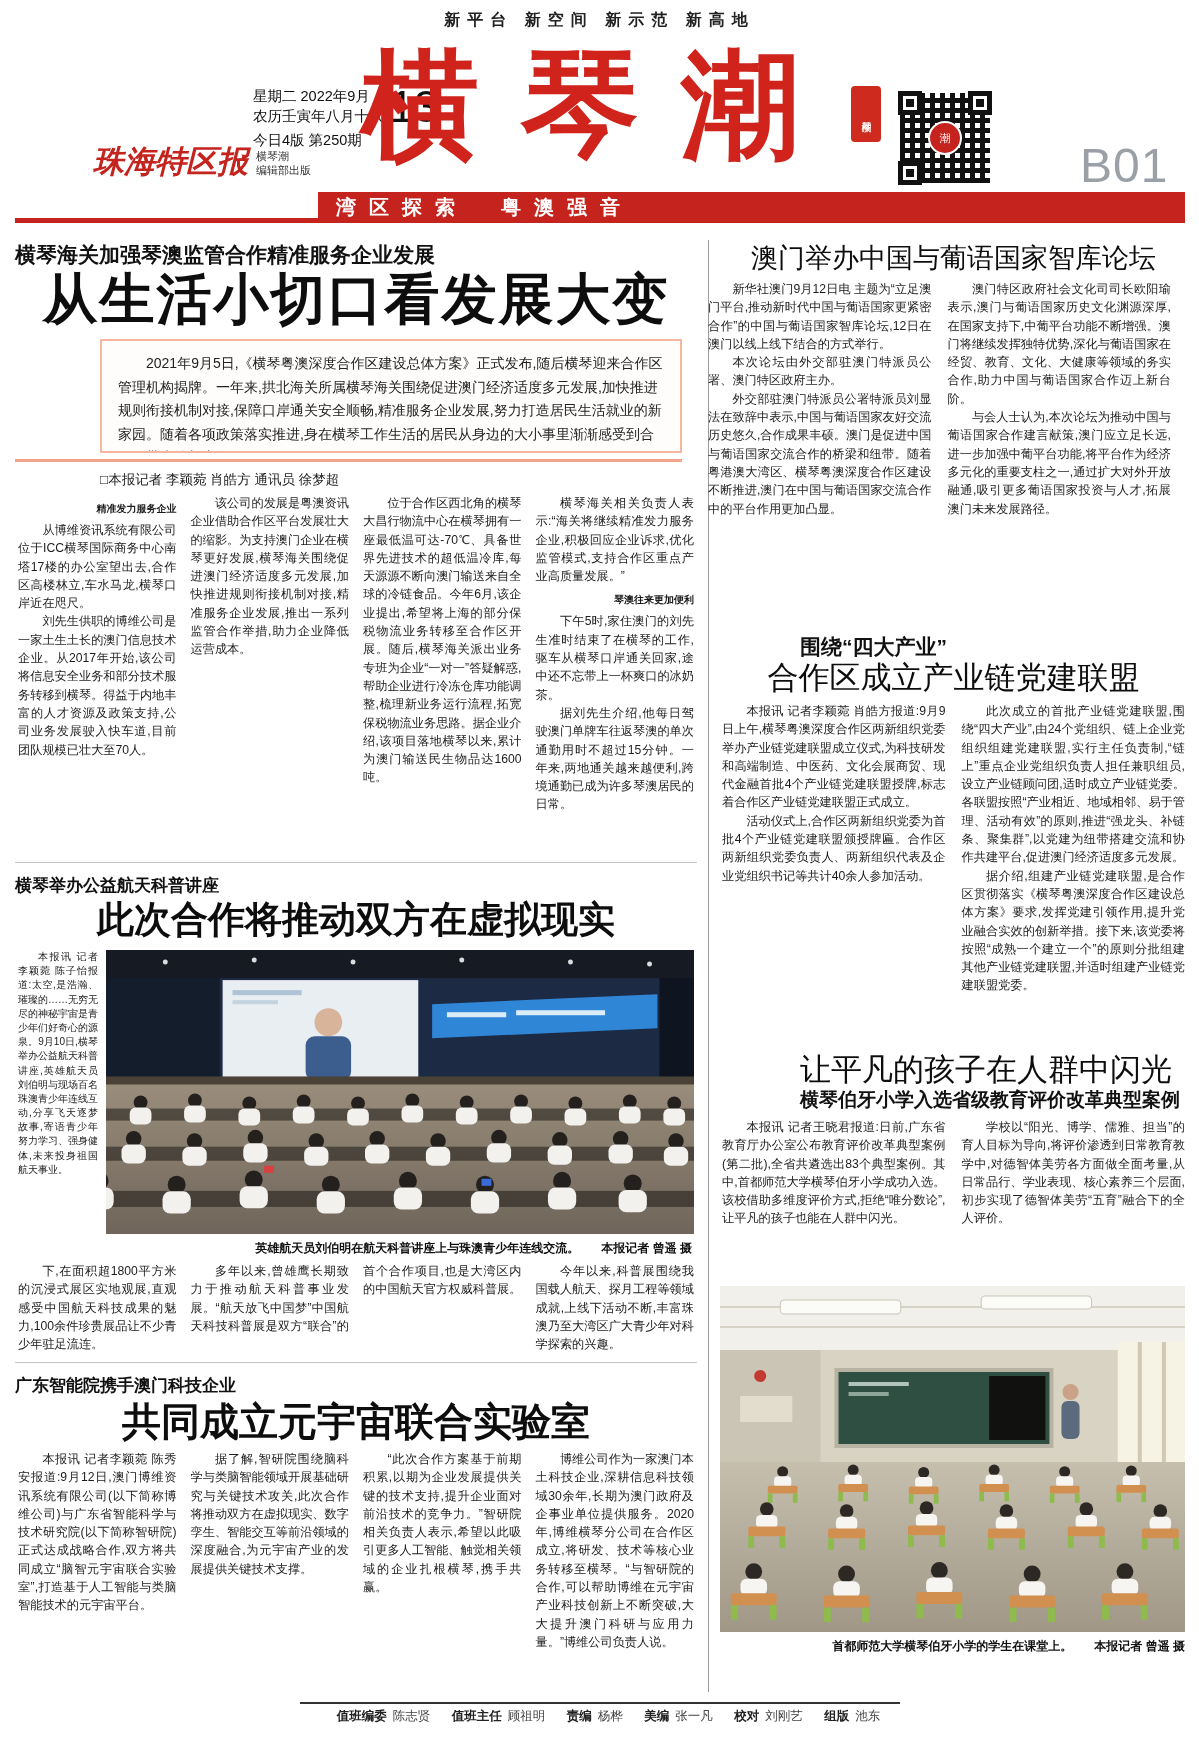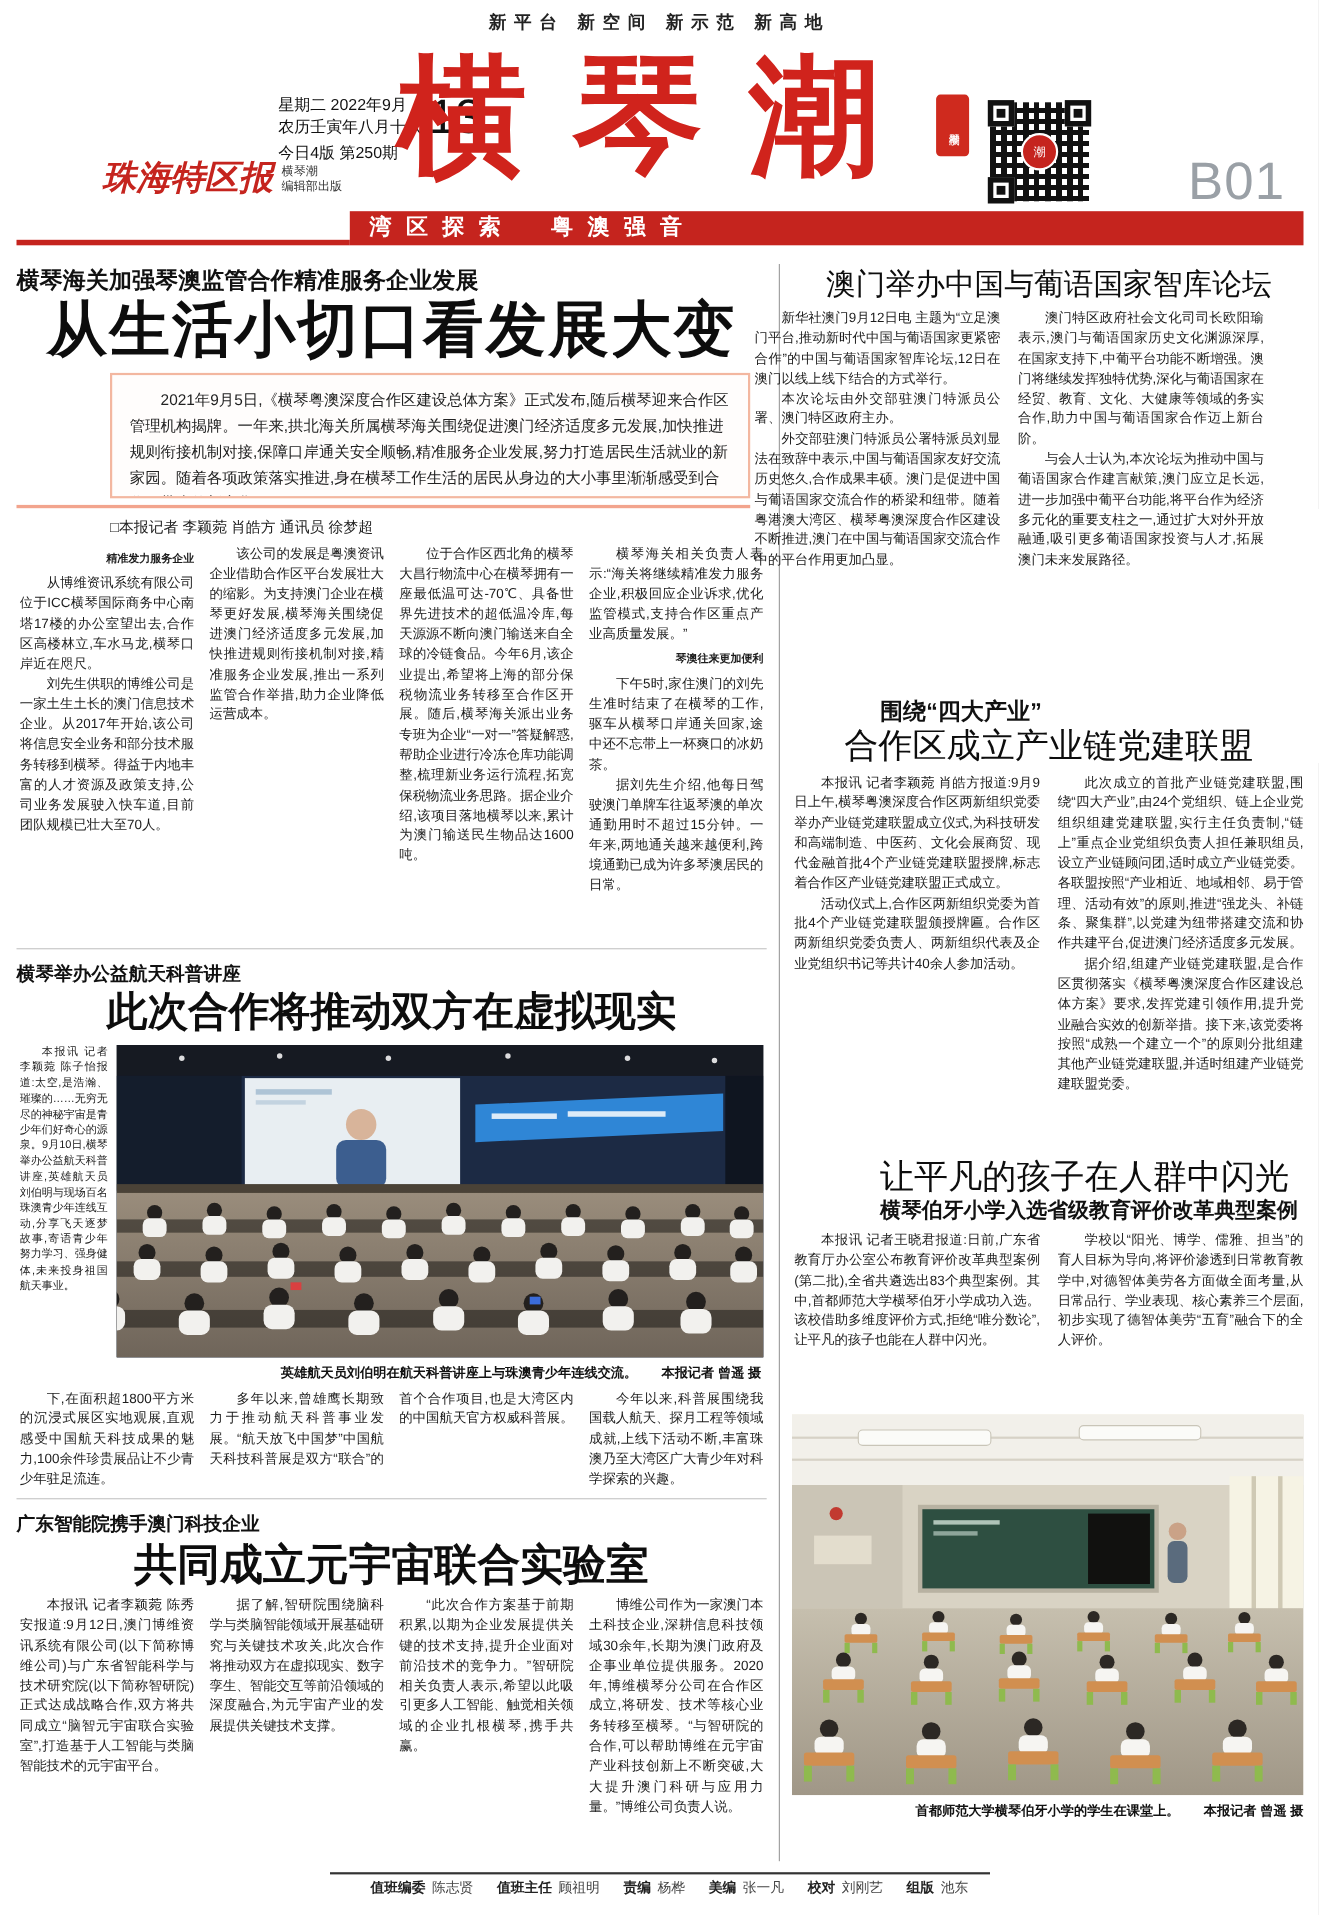--- a/index.html
+++ b/index.html
@@ -6,21 +6,21 @@
 html,body{background:#888}
 .page{position:relative;width:1199px;height:1741px;margin:0 auto;background:#fff;
   font-family:"Liberation Sans",sans-serif;color:#1a1a1a;overflow:hidden}
 .abs{position:absolute}
 
 .slogan{top:10px;left:0;right:0;text-align:center;font-size:16px;font-weight:bold;letter-spacing:7px;color:#222}
 .date-block{left:253px;top:86px;width:220px;font-size:14.5px;line-height:1.4;color:#111}
 .date-flex{display:flex;align-items:flex-start;gap:6px}
 .date-day{font-size:44px;line-height:.95;font-weight:400;color:#111}
 .edition{margin-top:2px}
-.brand{left:93px;top:146px;display:flex;gap:8px;align-items:flex-end}
+.brand{left:93px;top:146px;display:flex;gap:8px;align-items:center}
 .brand-name{font-family:"DejaVu Serif",serif;font-style:italic;font-weight:bold;font-size:31px;color:#c5241e;line-height:1}
 .brand-sub{font-size:11px;line-height:1.25;color:#333;padding-top:4px}
 .paper-title{left:300px;top:40px;width:560px;text-align:center;
   font-family:"DejaVu Serif",serif;font-weight:bold;font-size:118px;line-height:1.1;
   color:#d0231c;letter-spacing:42px;text-indent:42px;white-space:nowrap}
 .seal{left:851px;top:86px;width:30px;height:56px;background:#cf2a1e;border-radius:4px;
   color:#fff;font-size:10px;writing-mode:vertical-rl;text-align:center;line-height:30px}
 .qr{left:893px;top:86px;width:104px;height:104px;background:#fff;border:3px solid #fff;position:absolute}
 .qr-grid{position:absolute;inset:4px;background:
   repeating-linear-gradient(0deg,#111 0 5px,transparent 5px 10px),
@@ -66,21 +66,21 @@
 .body2{left:18px;top:1262px;width:676px;height:94px;column-count:4;column-gap:14px}
 .hr2{top:1362px}
 
 .kicker3{top:1374px;font-size:17px}
 .headline3{top:1395px;font-size:39px}
 .body3{left:18px;top:1450px;width:676px;height:244px;column-count:4;column-gap:14px}
 
 .vrule{left:708px;top:240px;width:1px;height:1452px;background:#9a9a9a}
 .r-head{left:722px;width:463px;font-family:"DejaVu Serif",serif;font-weight:normal;color:#0d0d0d}
 .r1-headline{top:240px;font-size:27px;text-align:center}
-.r1-body{left:686px;top:280px;width:463px;height:340px;column-count:2;column-gap:16px}
+.r1-body{left:708px;top:280px;width:463px;height:340px;column-count:2;column-gap:16px}
 .r2-kicker{left:800px;top:633px;font-size:21px;font-weight:bold;color:#111}
 .r2-headline{top:657px;font-size:31px;text-align:center}
 .r2-body{left:722px;top:702px;width:463px;height:330px;column-count:2;column-gap:16px}
 .r3-headline{top:1049px;font-size:31px;padding-left:78px}
 .r3-subhead{left:722px;top:1087px;width:463px;padding-left:78px;font-size:19px;font-weight:bold;color:#111}
 .r3-body{left:722px;top:1118px;width:463px;height:162px;column-count:2;column-gap:16px}
 .photo2-frame{left:720px;top:1286px;width:465px;height:346px;position:absolute;overflow:hidden;background:#e8e4da}
 .photo2-frame svg{display:block;width:100%;height:100%}
 .caption2{left:722px;top:1638px;width:463px}
 

